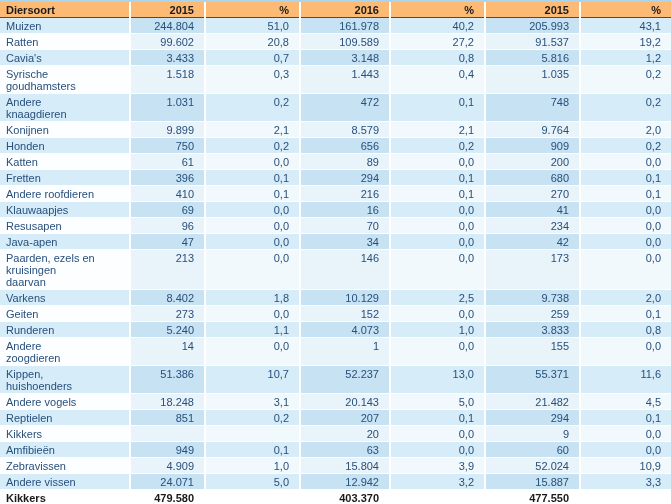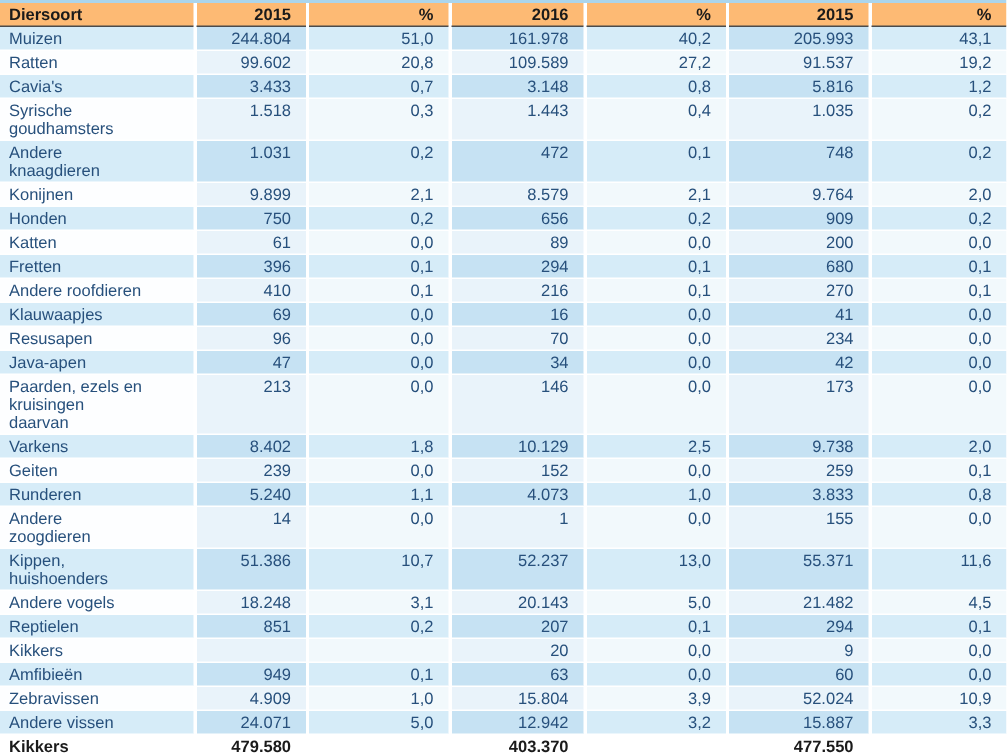--- a/index.html
+++ b/index.html
@@ -208,21 +208,21 @@
           <td class="label">Varkens</td>
           <td class="num">8.402</td>
           <td class="pct">1,8</td>
           <td class="num">10.129</td>
           <td class="pct">2,5</td>
           <td class="num">9.738</td>
           <td class="pct">2,0</td>
         </tr>
         <tr>
           <td class="label">Geiten</td>
-          <td class="num">239</td>
+          <td class="num">273</td>
           <td class="pct">0,0</td>
           <td class="num">152</td>
           <td class="pct">0,0</td>
           <td class="num">259</td>
           <td class="pct">0,1</td>
         </tr>
         <tr>
           <td class="label">Runderen</td>
           <td class="num">5.240</td>
           <td class="pct">1,1</td>

